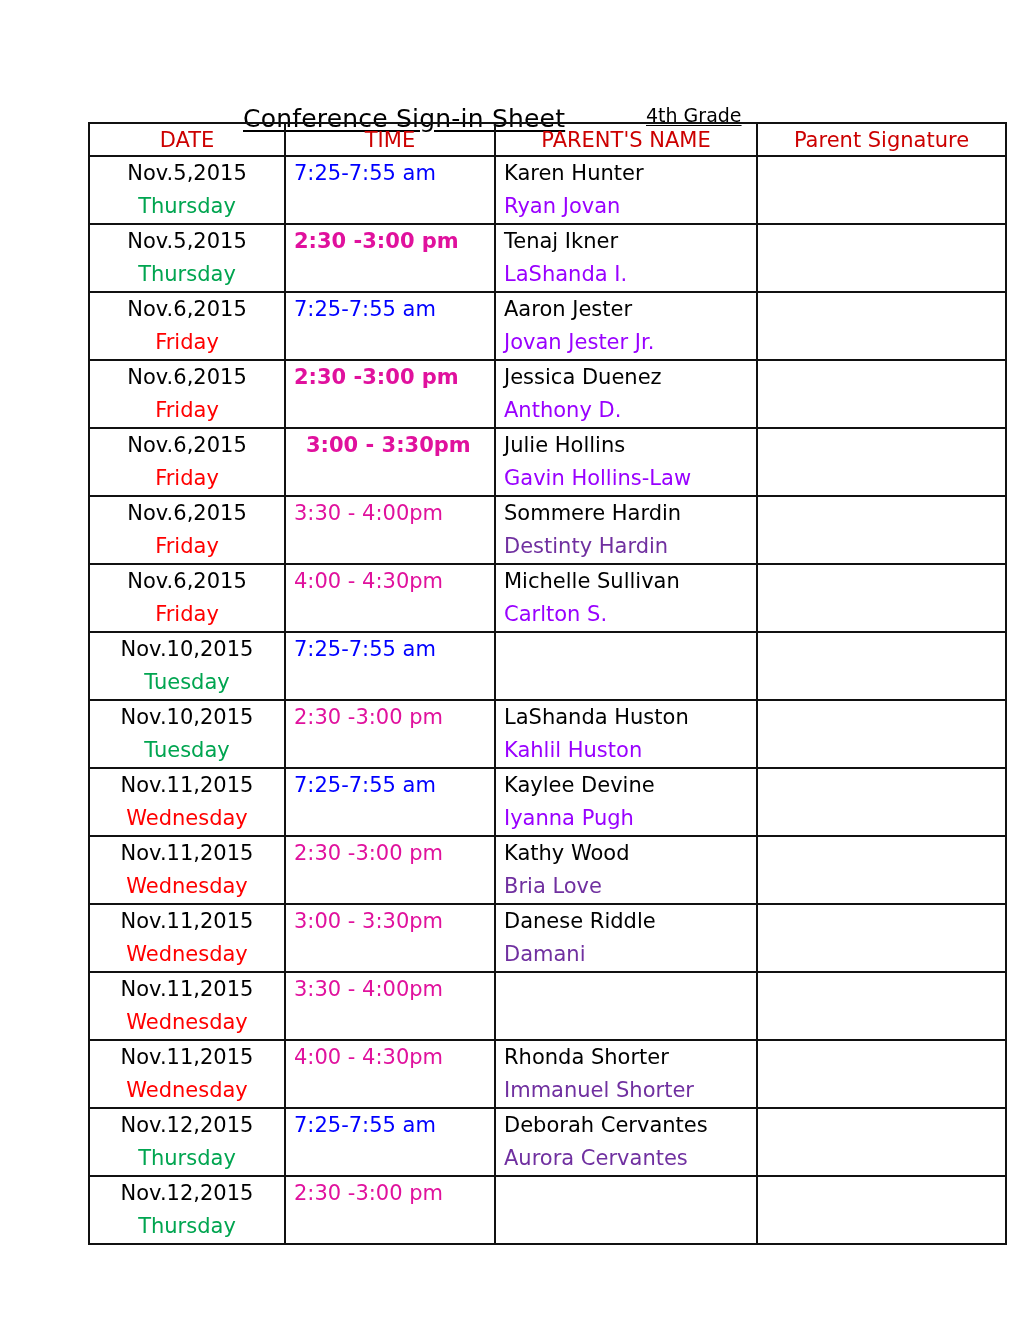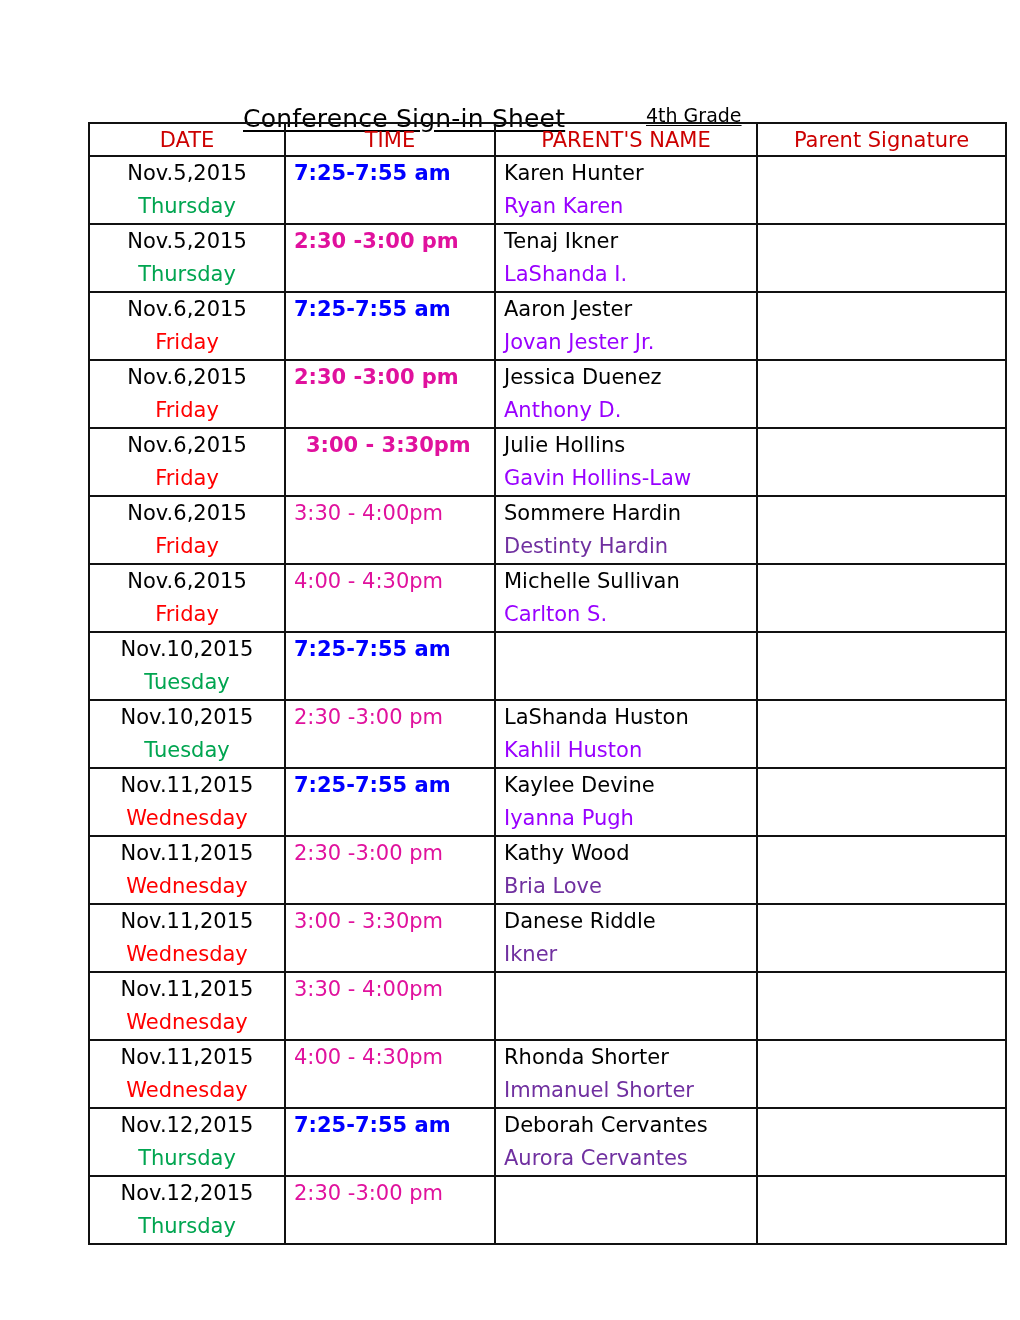--- a/index.html
+++ b/index.html
@@ -27,21 +27,21 @@
     col.c-time { width: 210px; }
     col.c-name { width: 262px; }
     col.c-sig { width: 249px; }
     table.sheet td { height: 62px; }
     .date-cell { text-align: center; }
     .line { display: block; font-size: 21px; line-height: 33px; white-space: nowrap; }
     .date-line { color: #000; }
     .day-green { color: #00a550; }
     .day-red { color: #ff0000; }
     .time-cell { padding-left: 8px !important; }
-    .time-am { color: #0000ff; font-weight: bold; }
+    .time-am { color: #0000ff; font-weight: normal; }
     .time-pm { color: #e0119d; }
     .time-pm.bold { font-weight: bold; }
     .time-indent { padding-left: 12px; }
     .name-cell { padding-left: 8px !important; }
     .parent { color: #000000; }
     .student { color: #9900ff; }
     .student.dim { color: #7030a0; }
     .sig-cell { }
   </style>
 </head>
@@ -72,21 +72,21 @@
     <tr>
       <td class="date-cell">
         <span class="line date-line">Nov.5,2015</span>
         <span class="line day-green">Thursday</span>
       </td>
       <td class="time-cell">
         <span class="line time-am">7:25-7:55 am</span>
       </td>
       <td class="name-cell">
         <span class="line parent">Karen Hunter</span>
-        <span class="line student">Ryan Karen</span>
+        <span class="line student">Ryan Jovan</span>
       </td>
       <td class="sig-cell"></td>
     </tr>
 
     <tr>
       <td class="date-cell">
         <span class="line date-line">Nov.5,2015</span>
         <span class="line day-green">Thursday</span>
       </td>
       <td class="time-cell">
@@ -237,21 +237,21 @@
     <tr>
       <td class="date-cell">
         <span class="line date-line">Nov.11,2015</span>
         <span class="line day-red">Wednesday</span>
       </td>
       <td class="time-cell">
         <span class="line time-pm">3:00 - 3:30pm</span>
       </td>
       <td class="name-cell">
         <span class="line parent">Danese Riddle</span>
-        <span class="line student dim">Ikner</span>
+        <span class="line student dim">Damani</span>
       </td>
       <td class="sig-cell"></td>
     </tr>
 
     <tr>
       <td class="date-cell">
         <span class="line date-line">Nov.11,2015</span>
         <span class="line day-red">Wednesday</span>
       </td>
       <td class="time-cell">

